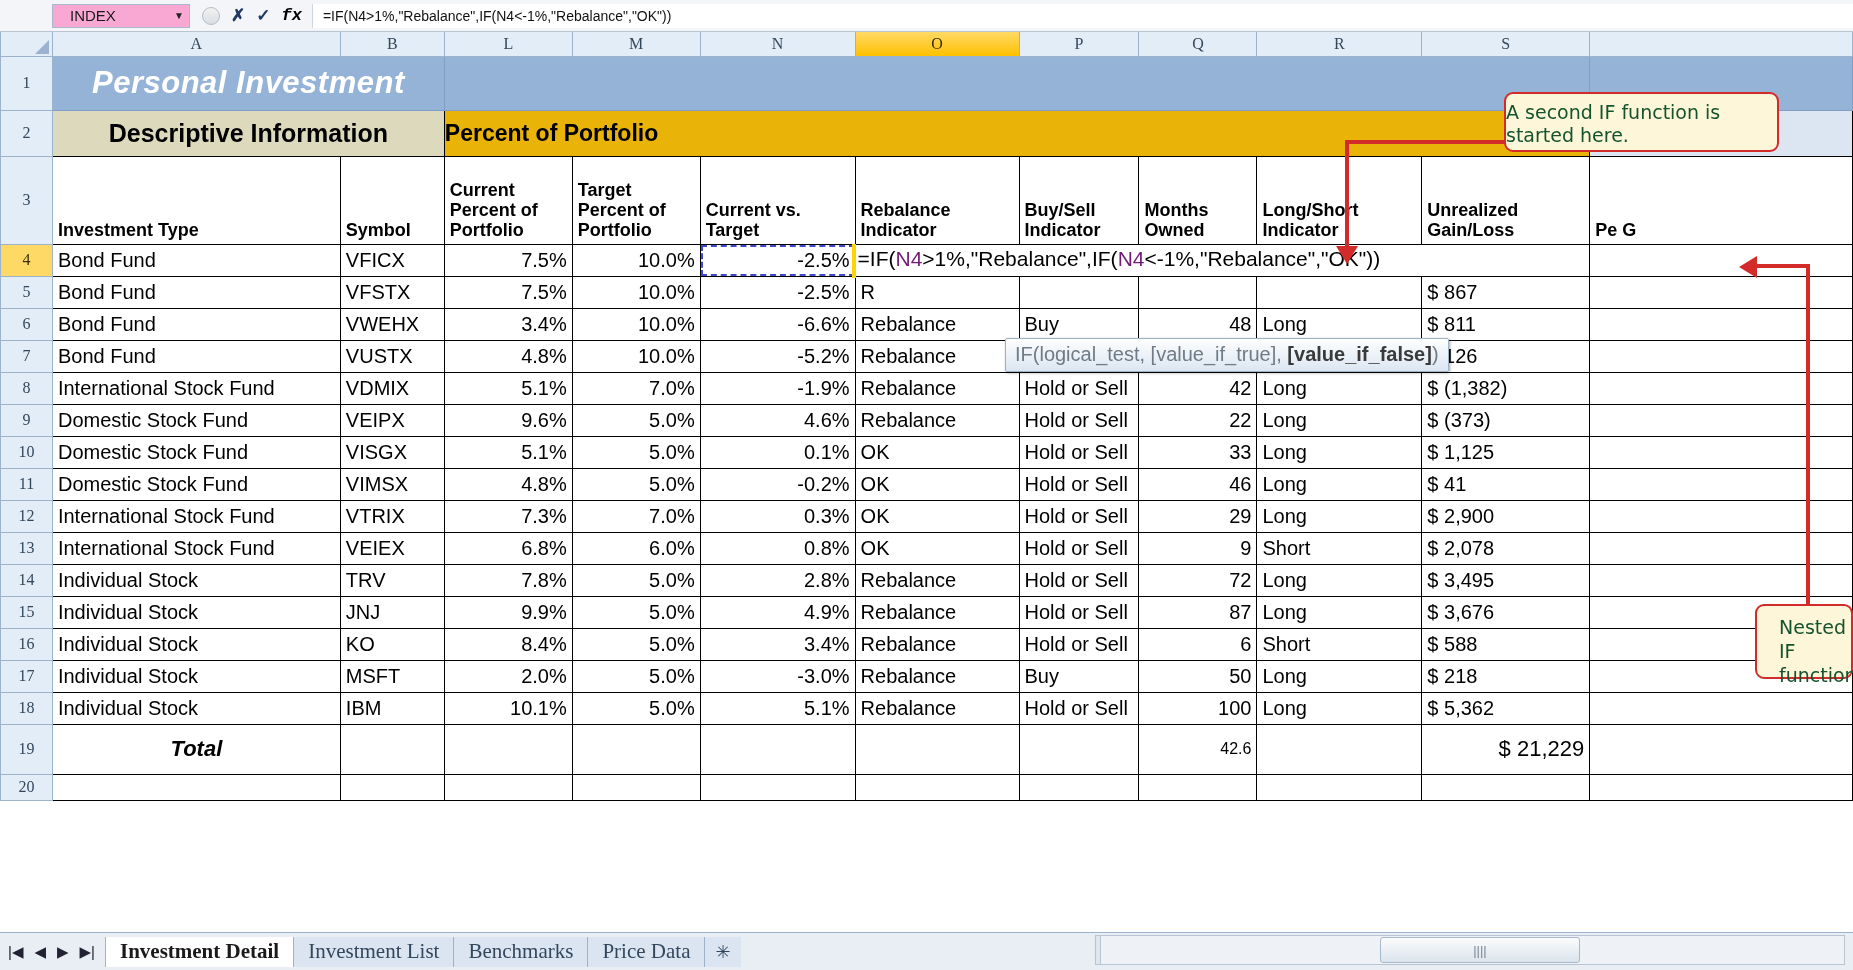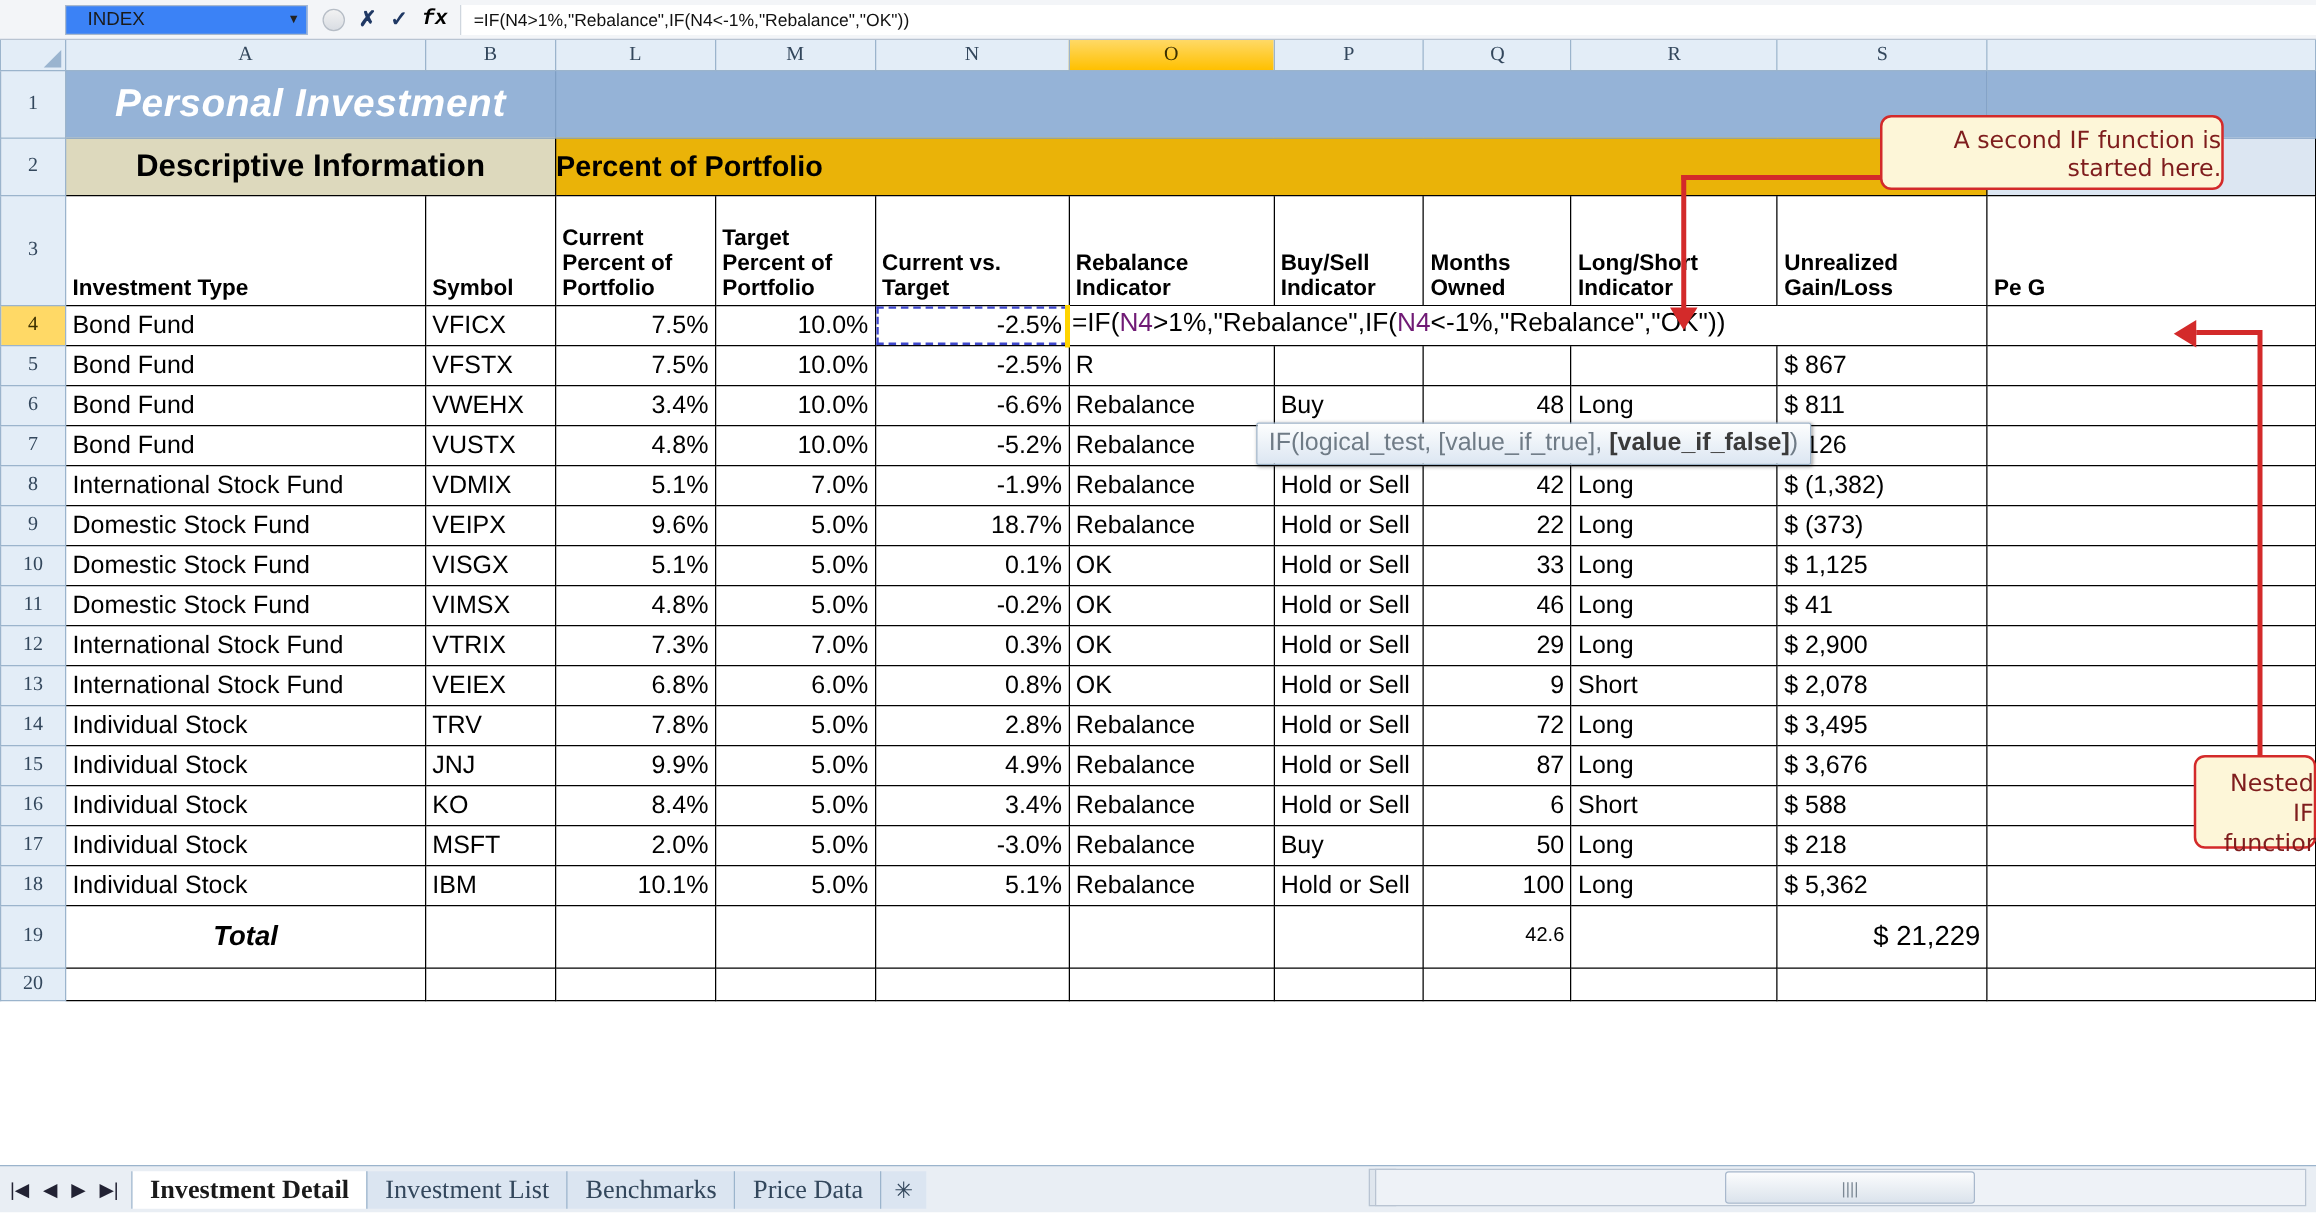--- a/index.html
+++ b/index.html
@@ -11,22 +11,22 @@
   #app{ position:relative; width:1853px; height:970px; }
 
   
   .formula-bar{
     position:absolute; left:0; top:0; width:1853px; height:32px;
     background:#f3f5f8;
     border-bottom:1px solid #b9c4d2;
     display:flex; align-items:center;
   }
   .namebox{
-    margin-left:52px; width:194px; height:24px;
-    background:#3b82f6; border:1px solid #a8b8cc;
+    margin-left:52px; width:138px; height:24px;
+    background:#f9a8d4; border:1px solid #a8b8cc;
     display:flex; align-items:center; justify-content:space-between;
     padding:0 5px; font-size:15px; color:#1a1a1a;
   }
   .namebox .nb-label{ padding-left:12px; }
   .nb-caret{ font-size:10px; color:#222; }
   .fbtns{ display:flex; align-items:center; gap:11px; margin-left:12px; }
   .fbtn{ font-size:17px; color:#2f4f7a; line-height:1; }
   .fbtn.cancel{ color:#1f3864; font-weight:bold; }
   .fbtn.accept{ color:#1f3864; font-weight:bold; }
   .fbtn.fx{ font-style:italic; font-family:Liberation Mono, monospace; font-weight:bold; color:#000000;}
@@ -141,21 +141,21 @@
     padding:4px 9px 5px 9px;
     font-size:20px; color:#6f7b86; white-space:nowrap;
     z-index:60;
   }
   .tip b{ color:#3a3a3a; }
 
   
   .callout{
     position:absolute; background:#fdf6d8;
     border:2px solid #d32a2a; border-radius:9px;
-    color:#7f1d1d; text-align:right; z-index:70;
+    color:#14532d; text-align:left; z-index:70;
     font-family:"DejaVu Sans", sans-serif;
   }
   #callout-second{
     left:1504px; top:92px; width:275px; height:60px;
     font-size:19px; line-height:1.22; padding-top:7px;
   }
   #callout-nested{
     left:1755px; top:604px; width:98px; height:75px;
     font-size:19px; line-height:1.25; padding-top:10px;padding-left:22px;
   }
@@ -351,21 +351,21 @@
         <td class="cell">Long</td>
         <td class="cell">$ (1,382)</td>
         <td class="cell"></td>
       </tr>
       <tr>
         <td class="rowhdr">9</td>
         <td class="cell">Domestic Stock Fund</td>
         <td class="cell">VEIPX</td>
         <td class="cell r">9.6%</td>
         <td class="cell r">5.0%</td>
-        <td class="cell r">18.7%</td>
+        <td class="cell r">4.6%</td>
         <td class="cell">Rebalance</td>
         <td class="cell">Hold or Sell</td>
         <td class="cell r">22</td>
         <td class="cell">Long</td>
         <td class="cell">$    (373)</td>
         <td class="cell"></td>
       </tr>
       <tr>
         <td class="rowhdr">10</td>
         <td class="cell">Domestic Stock Fund</td>

